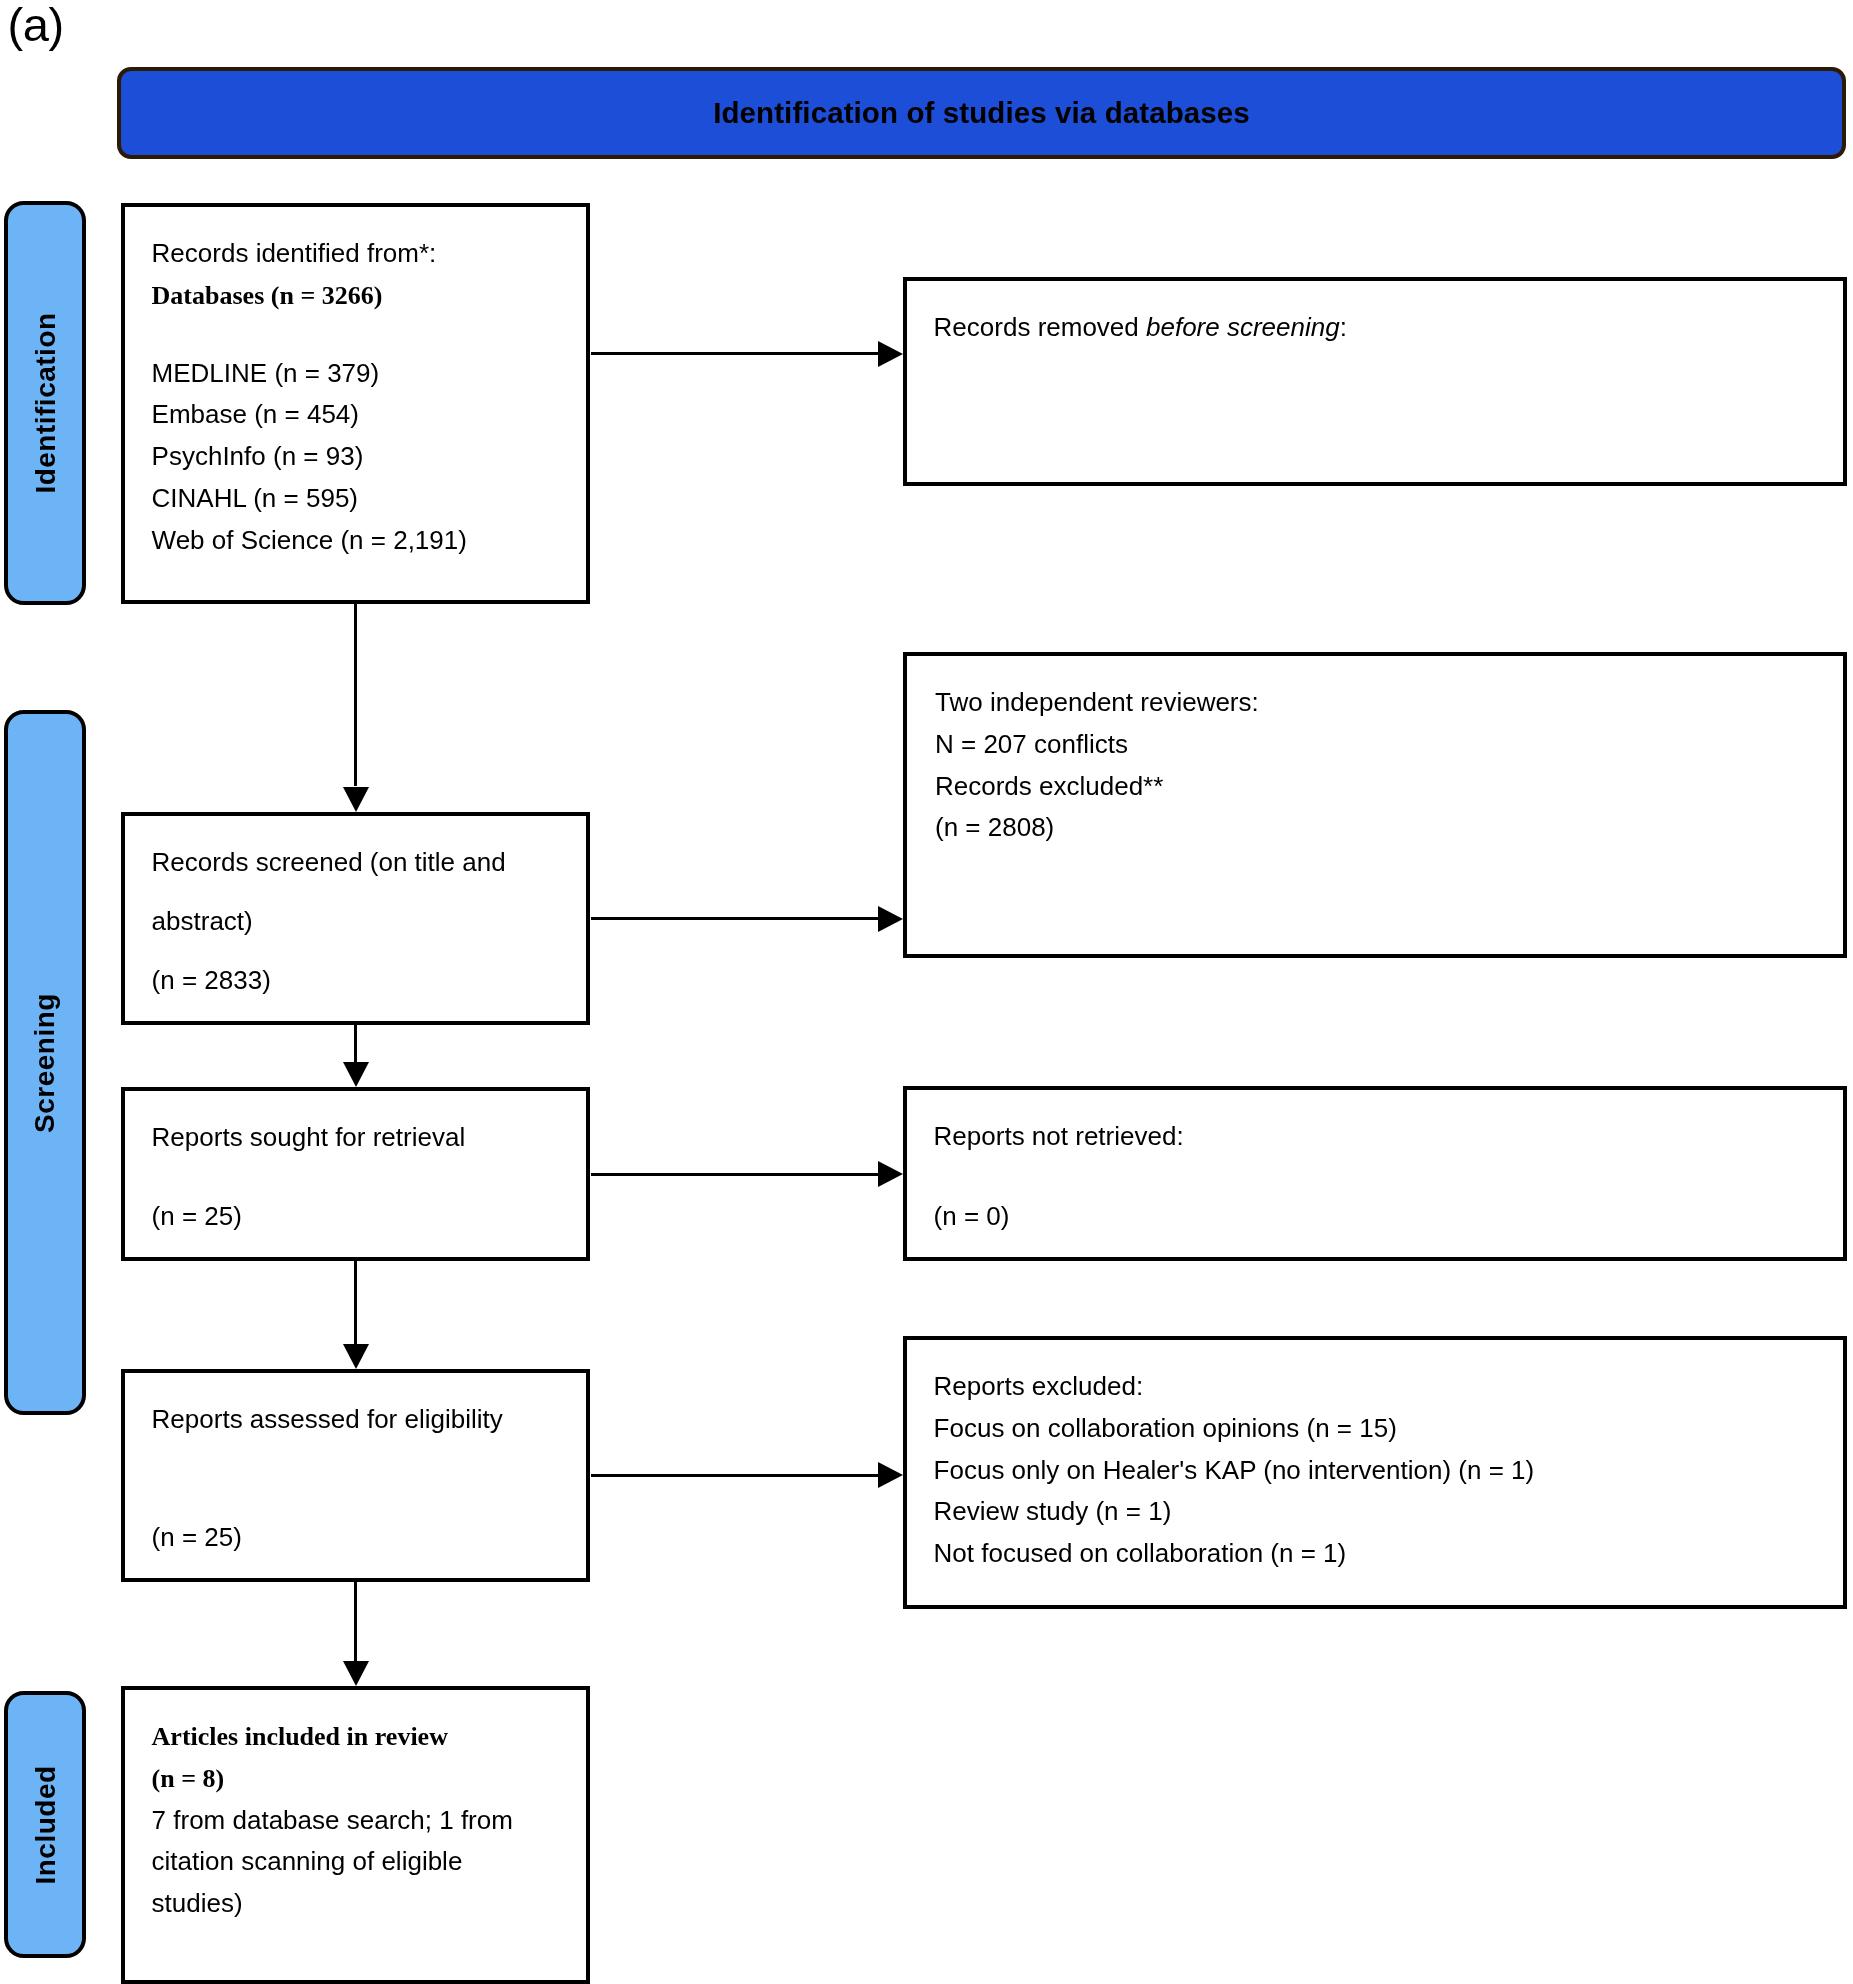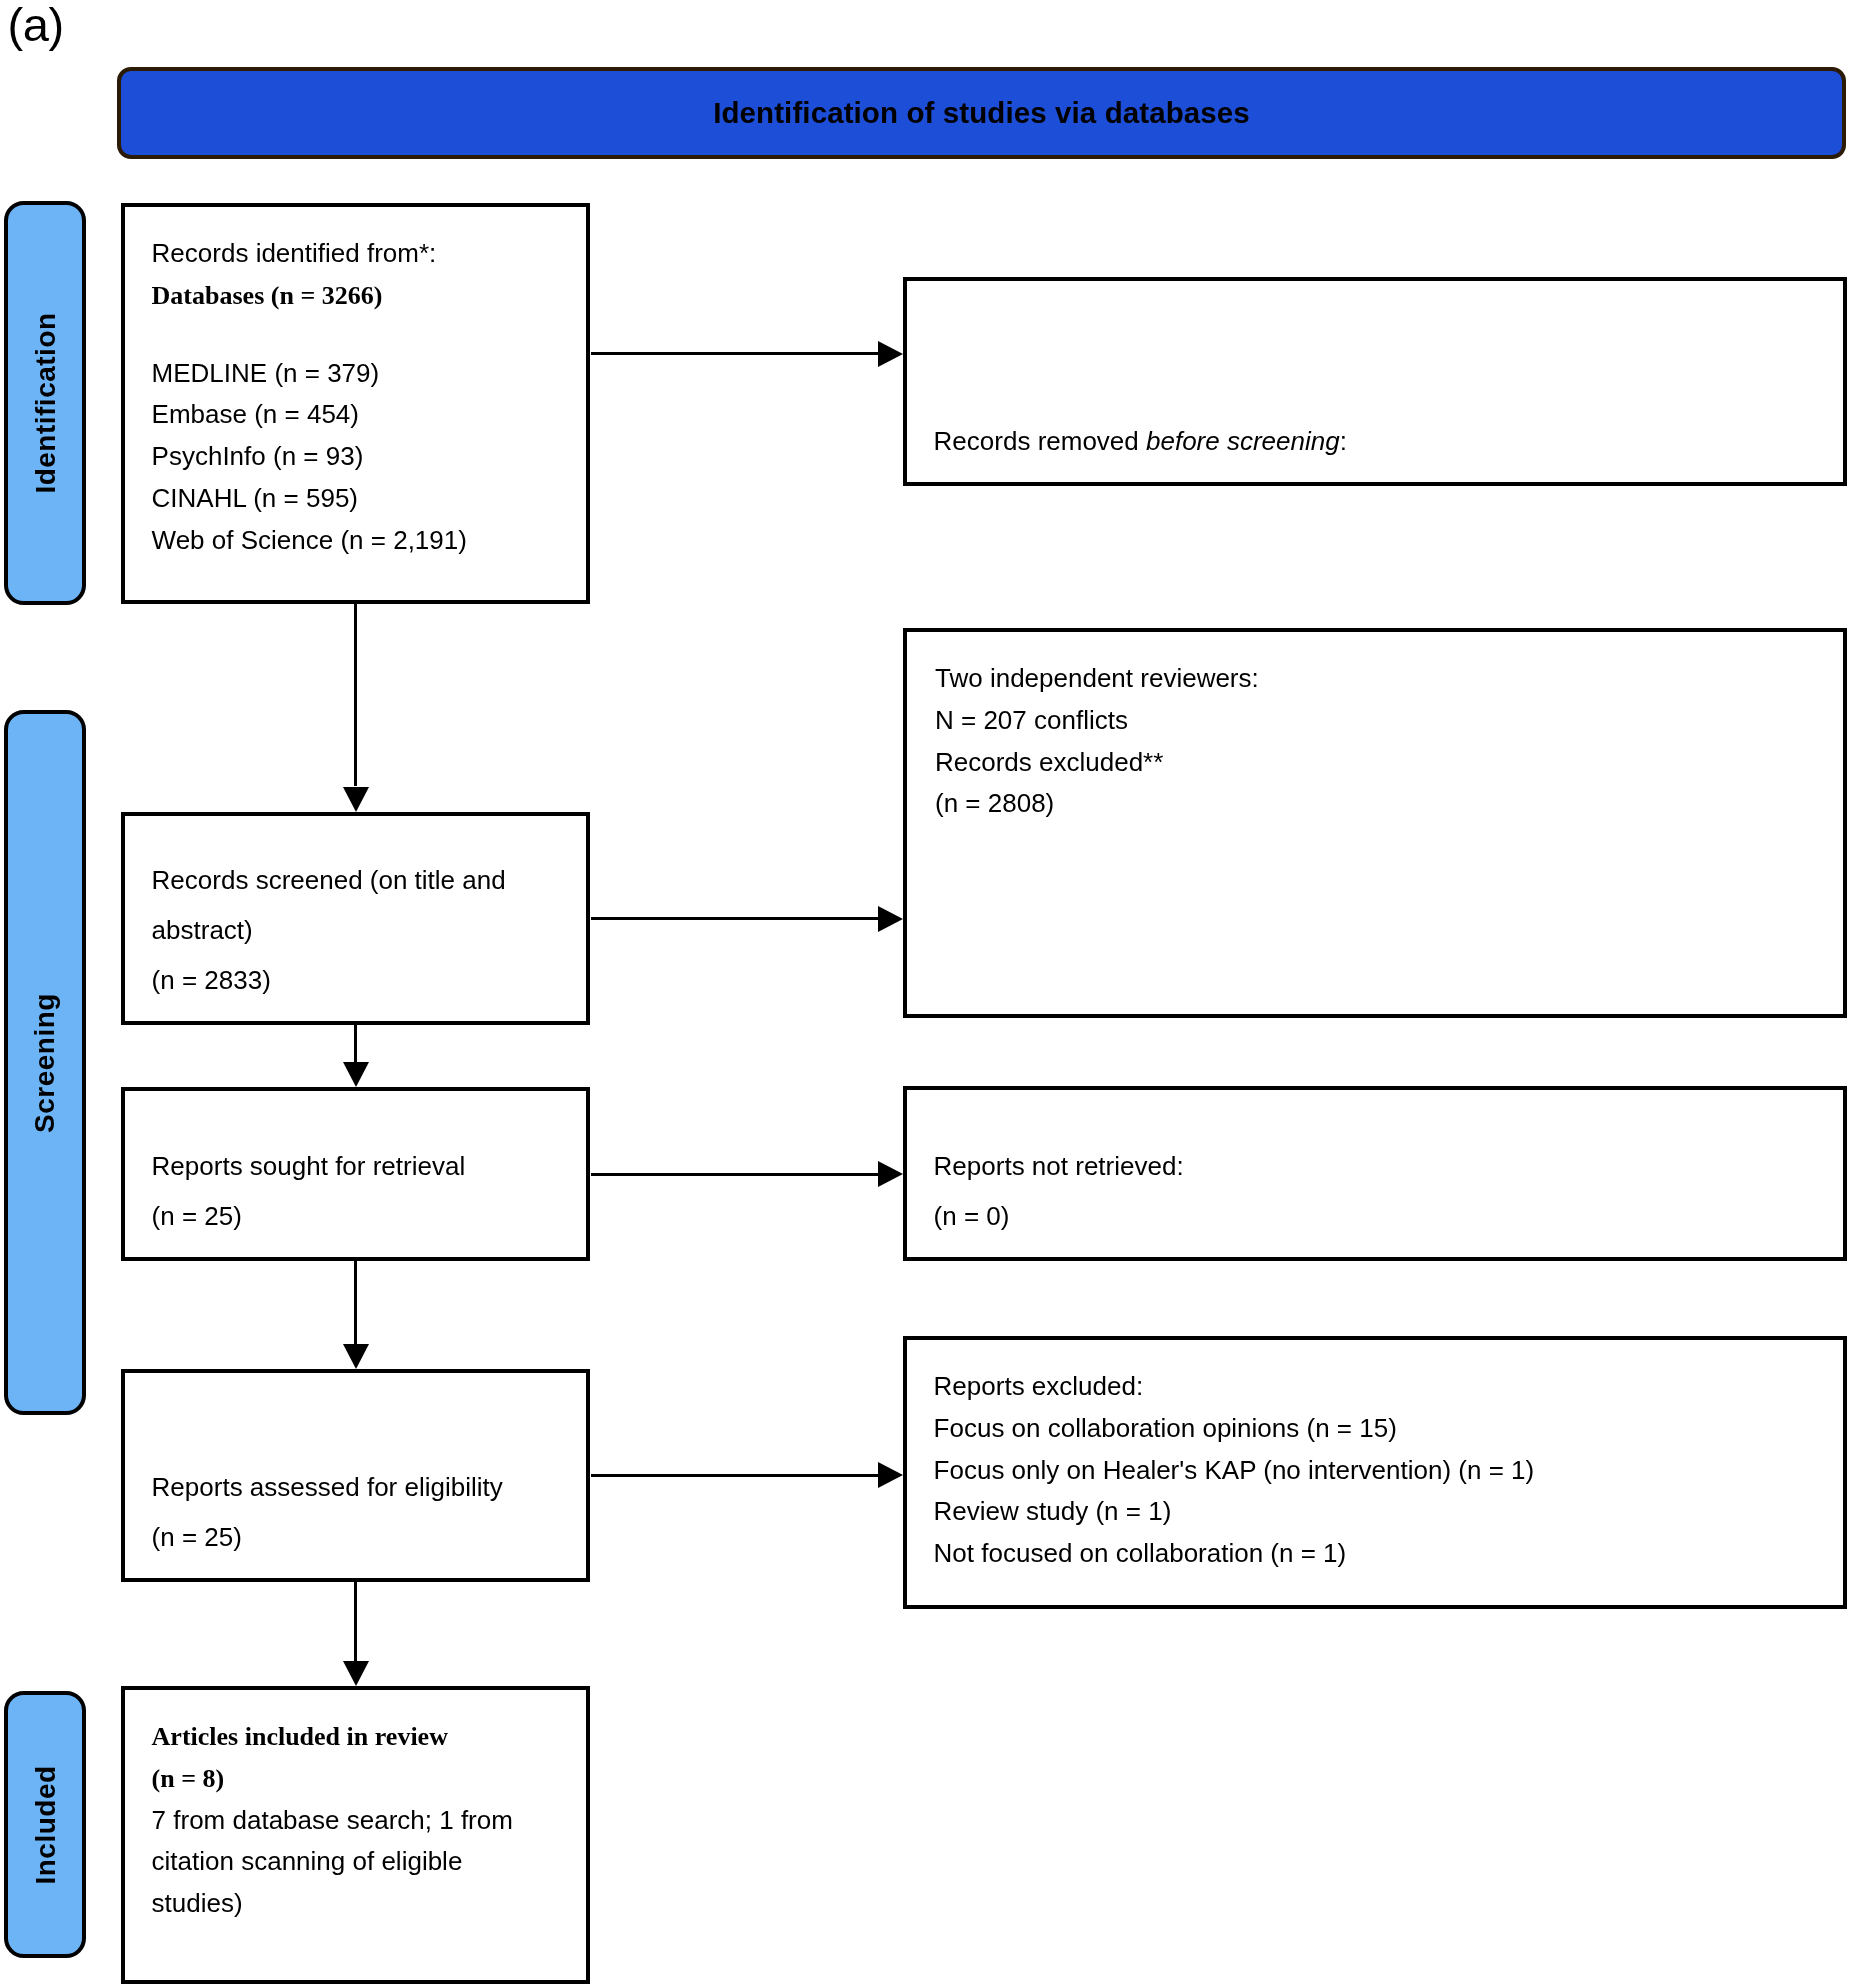--- a/index.html
+++ b/index.html
@@ -96,29 +96,29 @@
 
   
   #box-identified  { left: 121px; top: 203px;  width: 469px; height: 401px; }
   #box-screened    { left: 121px; top: 812px; width: 469px; height: 213px; }
   #box-sought      { left: 121px; top: 1087px; width: 469px; height: 174px; }
   #box-assessed    { left: 121px; top: 1369px; width: 469px; height: 213px; }
   #box-included    { left: 121px; top: 1686px; width: 469px; height: 298px; }
 
   
   #box-removed     { left: 903px; top: 277px;  width: 944px; height: 209px; }
-  #box-excluded-rec{ left: 903px; top: 628px; width: 944px; height: 390px; padding-left: 20px; }
+  #box-excluded-rec{ left: 903px; top: 652px; width: 944px; height: 306px; padding-left: 20px; }
   #box-notretr     { left: 903px; top: 1086px; width: 944px; height: 175px; }
   #box-excluded-rep{ left: 903px; top: 1336px; width: 944px; height: 273px; }
 
   
   .vcenter {
     display: flex;
     flex-direction: column;
-    justify-content: flex-end;
+    justify-content: space-between;
   }
 
   
   .vline {
     position: absolute;
     width: 3.3px;
     background: #000000;
   }
   .hline {
     position: absolute;

